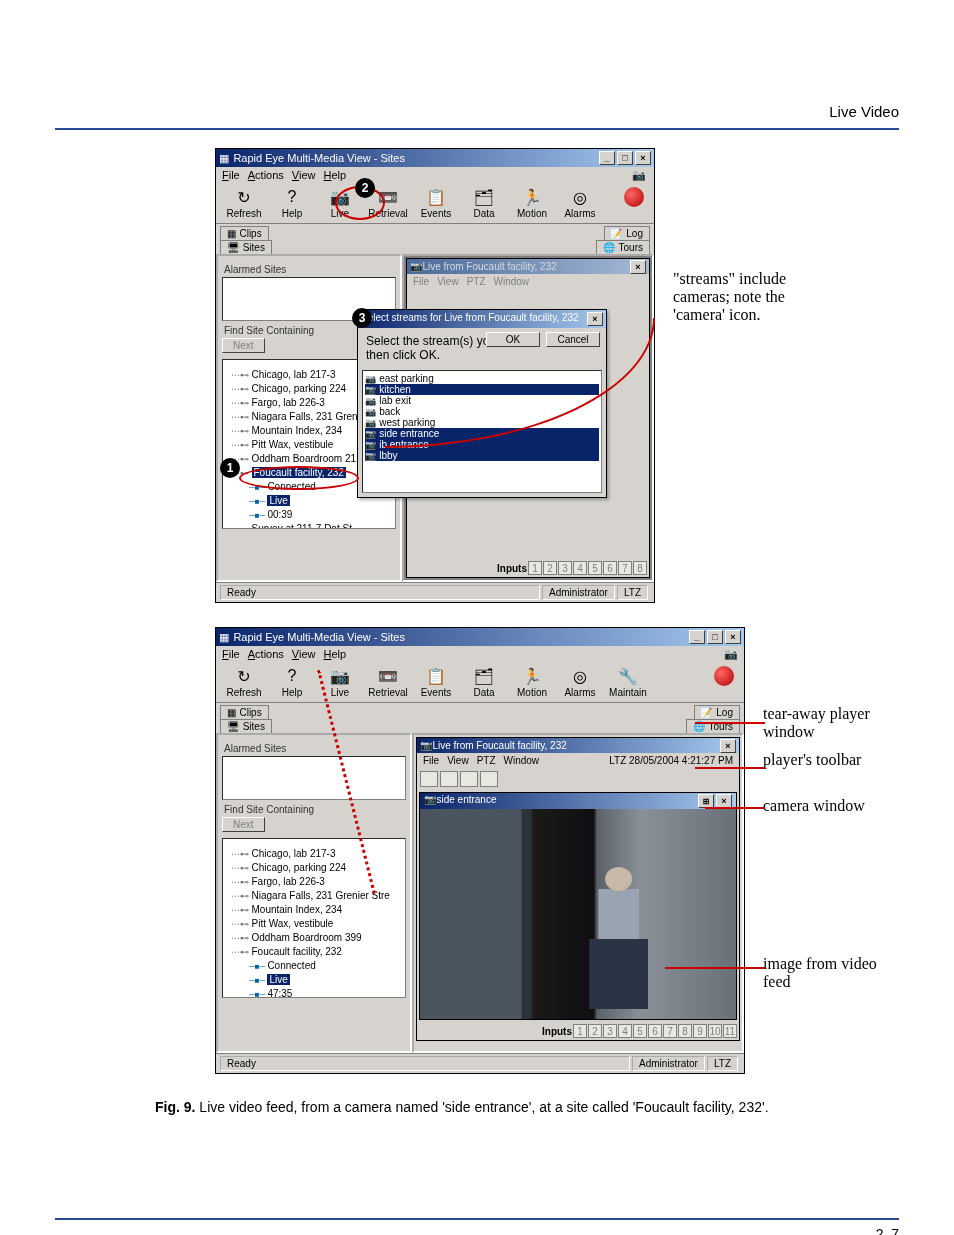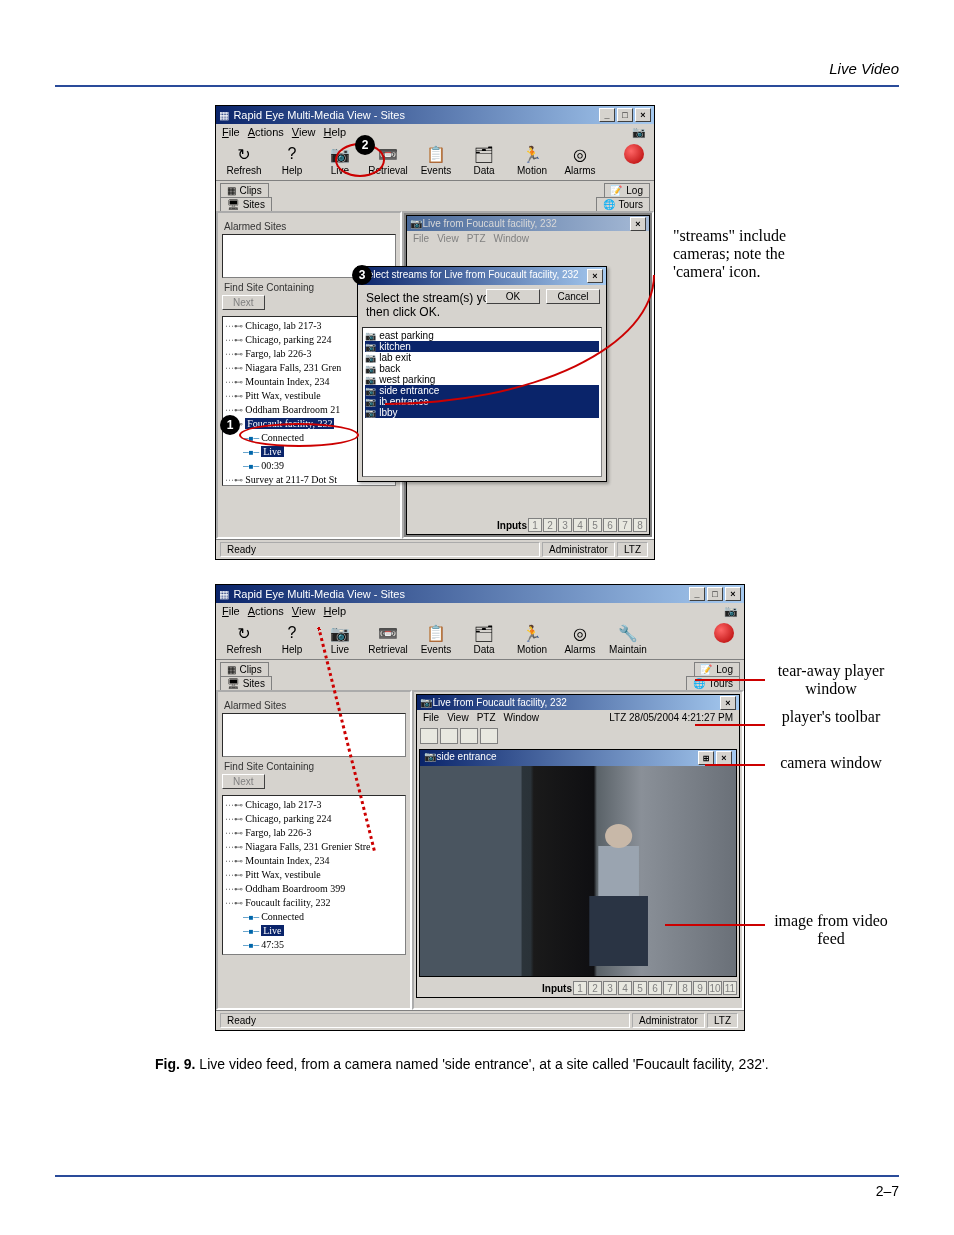--- a/index.html
+++ b/index.html
@@ -6,23 +6,23 @@
   body {
     font-family: Arial, Helvetica, sans-serif;
     font-size: 14px;
     color: #000;
     background: #fff;
     width: 954px;
     padding: 60px 55px 40px 55px;
   }
   .header-right {
     text-align: right;
-    font-style: italic;
     font-size: 15px;
     margin-bottom: 8px;
+    margin-top: 43px;
   }
   .hr-blue {
     border: none;
     border-top: 2px solid #2a4b9a;
     margin-bottom: 18px;
   }
   .figure-block { margin-bottom: 24px; }
   .fig-row { display: flex; align-items: flex-start; }
   .screenshot {
     border: 1px solid #000;
@@ -112,25 +112,24 @@
     border-right-color: #404040;
     border-bottom-color: #404040;
     background: #d6d3ce;
     padding: 1px 10px;
     font-size: 10px;
     color: #808080;
   }
   .tree {
     background: #fff;
     border: 1px inset #808080;
-    padding: 2px;
+    padding: 8px;
     font-size: 10px;
     line-height: 13px;
     overflow: hidden;
-    font-family: Liberation Serif, serif;
   }
   .tree .node { white-space: nowrap; }
   .tree .node::before {
     content: "⋯⊷ ";
     color: #606060;
     font-size: 9px;
   }
   .tree .sel {
     background: #0a246a;
     color: #fff;
@@ -172,21 +171,21 @@
   }
   .dialog-title {
     background: linear-gradient(to right, #0a246a, #a6caf0);
     color: #fff; font-size: 10px;
     display: flex; padding: 2px 3px;
   }
   .streams-list {
     background: #fff;
     border: 1px inset #808080;
     margin: 4px;
-    height: 150px;
+    height: 123px;
     font-size: 10px;
     padding: 2px;
   }
   .stream-item { display: flex; align-items: center; gap: 3px; }
   .stream-item.selrow { background: #0a246a; color: #fff; }
   .cam-icon::before { content: "📷"; font-size: 9px; }
   .dlg-btns { position: absolute; right: 6px; top: 22px; display: flex; gap: 6px; }
   .statusbar {
     display: flex;
     background: #d6d3ce;
@@ -215,21 +214,21 @@
   }
   .side-annot {
     font-family: "Times New Roman", serif;
     font-size: 16px;
     margin-left: 18px;
   }
   .annot-list {
     font-family: "Times New Roman", serif;
     font-size: 16px;
     margin-left: 18px;
-    display: flex; flex-direction: column; text-align: center;
+    display: flex; flex-direction: column;
   }
   .caption {
     font-size: 14px;
     margin: 10px 0 20px 160px;
     line-height: 1.4;
   }
   .caption.wide { margin-left: 100px; margin-right: 60px; }
   .footer {
     border-top: 2px solid #2a4b9a;
     margin-top: 100px;

